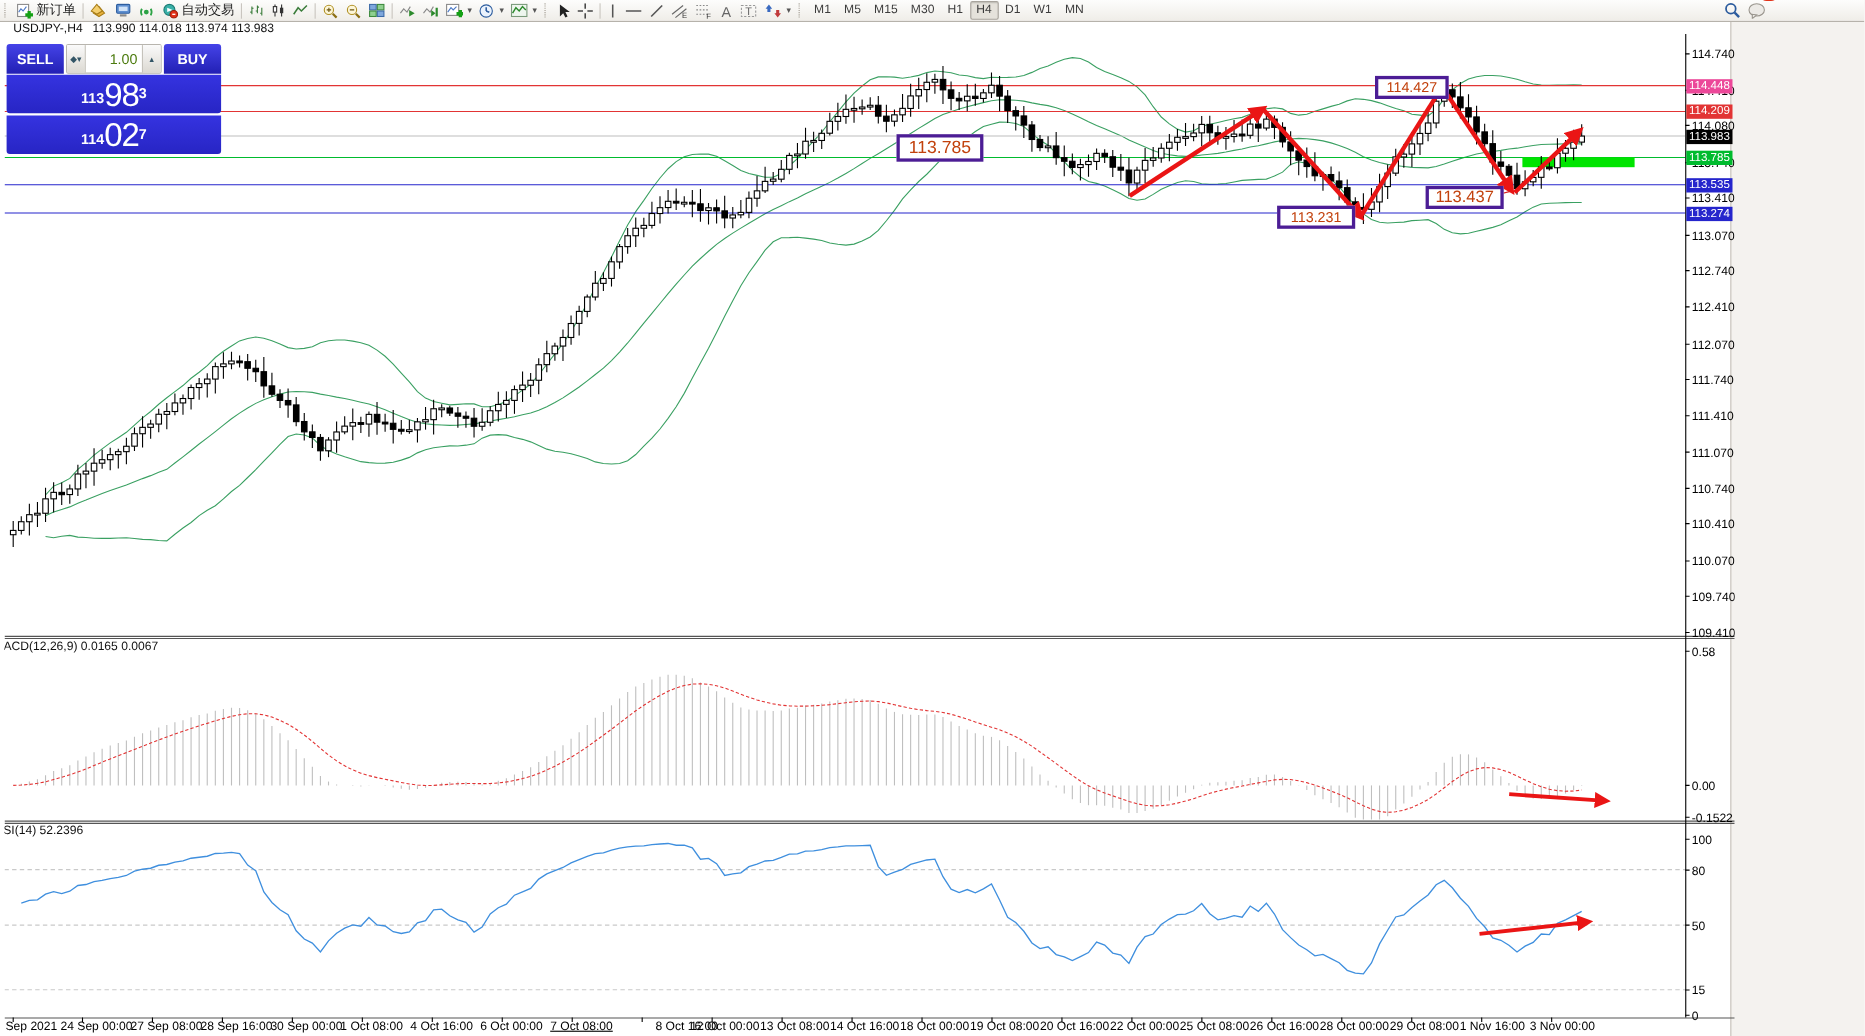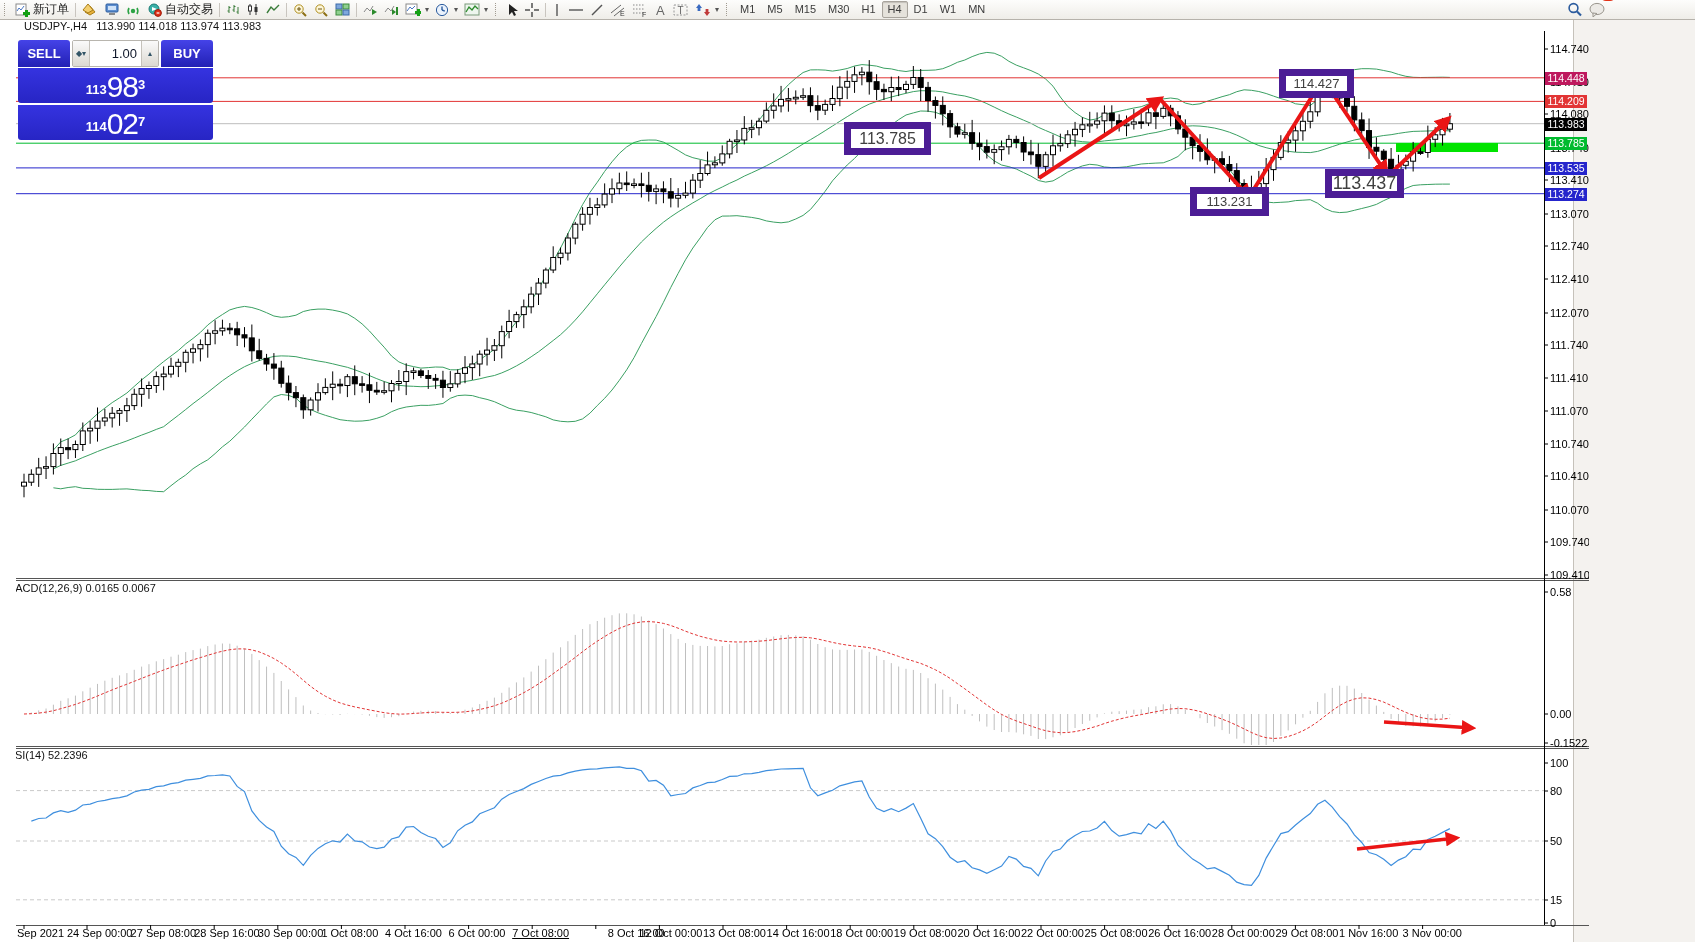--- a/index.html
+++ b/index.html
@@ -16,51 +16,51 @@
   .tlabel{font-size:12px;color:#1d1d1d;white-space:nowrap;}
   .dd{font-size:8px;color:#555;margin-left:1px;}
   .tf{padding:0 5px;height:15px;line-height:15px;color:#3c3c3c;font-size:11px;border:1px solid transparent;border-radius:2px;}
   .tf.active{background:#e5e2db;border:1px solid #a8a49d;box-shadow:inset 0 1px 1px rgba(0,0,0,.15);}
   .spacer{flex:1;}
   .chat-wrap{position:relative;margin-right:86px;}
   .badge{position:absolute;top:-4px;right:-7px;min-width:12px;height:12px;border-radius:7px;
     background:#e23218;color:#fff;font-size:9px;font-weight:bold;text-align:center;line-height:12px;padding:0 2px;}
 
   
-  .chart-window{position:absolute;top:19px;left:16px;width:1573px;height:923px;background:#fff;overflow:hidden;padding-left:16px;}
+  .chart-window{position:absolute;top:19px;left:4px;width:1573px;height:923px;background:#fff;overflow:hidden;padding-left:16px;}
   .right-gutter{position:absolute;top:19px;left:1573px;width:122px;height:923px;background:#f4f2ef;border-left:1px solid #c5c1ba;}
   .ohlc{position:absolute;top:1px;left:8px;font-size:11px;color:#111;z-index:3;white-space:nowrap;}
   .ohlc span{margin-right:9px;}
   #chart-svg{position:absolute;top:0;left:0;z-index:1;}
 
   
   .trade-panel{position:absolute;top:21px;left:2px;width:195px;z-index:4;font-family:"Liberation Sans",sans-serif;}
   .tp-row1{display:flex;height:27px;}
   .tp-btn{background:linear-gradient(#4543e8,#2220b4);color:#fff;font-size:13px;font-weight:bold;
     display:flex;align-items:center;justify-content:center;border-radius:3px 3px 0 0;}
   .tp-sell{width:52px;}
   .tp-buy{width:52px;margin-left:auto;}
   .tp-lot{flex:1;display:flex;align-items:stretch;margin:0 2px;border:1px solid #b8b5ae;background:#fff;border-radius:2px;}
   .tp-spin{width:16px;background:linear-gradient(#fafafa,#dcd9d2);display:flex;align-items:center;justify-content:center;font-size:8px;color:#356;}
   .tp-spin.l{border-right:1px solid #c5c2bb;}
   .tp-spin.r{border-left:1px solid #c5c2bb;}
-  .tp-lot-val{flex:1;display:flex;align-items:center;justify-content:flex-end;padding-right:4px;font-size:13px;color:#0f172a;}
+  .tp-lot-val{flex:1;display:flex;align-items:center;justify-content:flex-end;padding-right:4px;font-size:13px;color:#4d7c0f;}
   .tp-row2{display:flex;height:34px;margin-top:1px;gap:2px;flex-direction:column;}
   .tp-price{flex:1;background:linear-gradient(#3though 533e0,#2725c4);background:linear-gradient(#3533e0,#2725c4);color:#fff;border-radius:0 0 3px 3px;
     display:flex;align-items:flex-end;justify-content:center;padding-bottom:1px;}
   .tp-small{font-size:13px;font-weight:bold;line-height:24px;}
   .tp-big{font-size:30px;font-weight:normal;line-height:30px;letter-spacing:-1px;}
   .tp-sup{font-size:13px;font-weight:bold;line-height:34px;vertical-align:top;}
 
   
-  .ann{position:absolute;background:#fff;border:7px solid #4c1d95;color:#404040;z-index:3;
-    text-align:center;white-space:nowrap;margin-left:17px;}
+  .ann{position:absolute;background:#fff;border:3px solid #4c1d95;color:#c2410c;z-index:3;
+    text-align:center;white-space:nowrap;}
   .ann1{left:1246px;top:50px;width:61px;height:15px;font-size:13px;line-height:15px;}
   .ann2{left:811px;top:103px;width:73px;height:19px;font-size:16px;line-height:19px;}
-  .ann3{left:1292px;top:150px;width:65px;height:15px;font-size:18px;line-height:15px;}
+  .ann3{left:1292px;top:150px;width:65px;height:15px;font-size:15px;line-height:15px;}
   .ann4{left:1157px;top:168px;width:65px;height:15px;font-size:13px;line-height:15px;}
 
   
   .plabel{position:absolute;left:1529px;width:42px;height:13px;color:#fff;font-size:10.5px;
     text-align:center;line-height:13px;z-index:2;}
   .ind-label{position:absolute;font-size:11px;color:#111;z-index:2;white-space:nowrap;}
   .date-axis{position:absolute;top:908px;left:0;width:1573px;height:15px;z-index:2;}
   .dlabel{position:absolute;top:0;font-size:11px;color:#000;white-space:nowrap;}
 </style>
 </head>
@@ -1087,21 +1087,21 @@
 
     <div class="ann ann1">114.427</div>
     <div class="ann ann2">113.785</div>
     <div class="ann ann3">113.437</div>
     <div class="ann ann4">113.231</div>
 
     <div class="ind-label" style="left:-10px;top:563px;">MACD(12,26,9) 0.0165 0.0067</div>
     <div class="ind-label" style="left:-9px;top:730px;">RSI(14) 52.2396</div>
 
     <div id="plabels">
-        <div class="plabel" style="top: 53px; background: #be185d;">114.448</div>
+        <div class="plabel" style="top: 53px; background: #ec4899;">114.448</div>
         <div class="plabel" style="top: 76px; background: rgb(226, 52, 52);">114.209</div>
         <div class="plabel" style="top: 99px; background: rgb(0, 0, 0);">113.983</div>
         <div class="plabel" style="top: 118px; background: rgb(0, 187, 46);">113.785</div>
         <div class="plabel" style="top: 143px; background: rgb(37, 37, 204);">113.535</div>
         <div class="plabel" style="top: 169px; background: rgb(37, 37, 204);">113.274</div>
       </div>
     <div class="date-axis" id="date-axis">
         <div class="dlabel" style="left: 1px;">Sep 2021</div>
         <div class="dlabel" style="left: 51px;">24 Sep 00:00</div>
         <div class="dlabel" style="left: 114.6px;">27 Sep 08:00</div>

